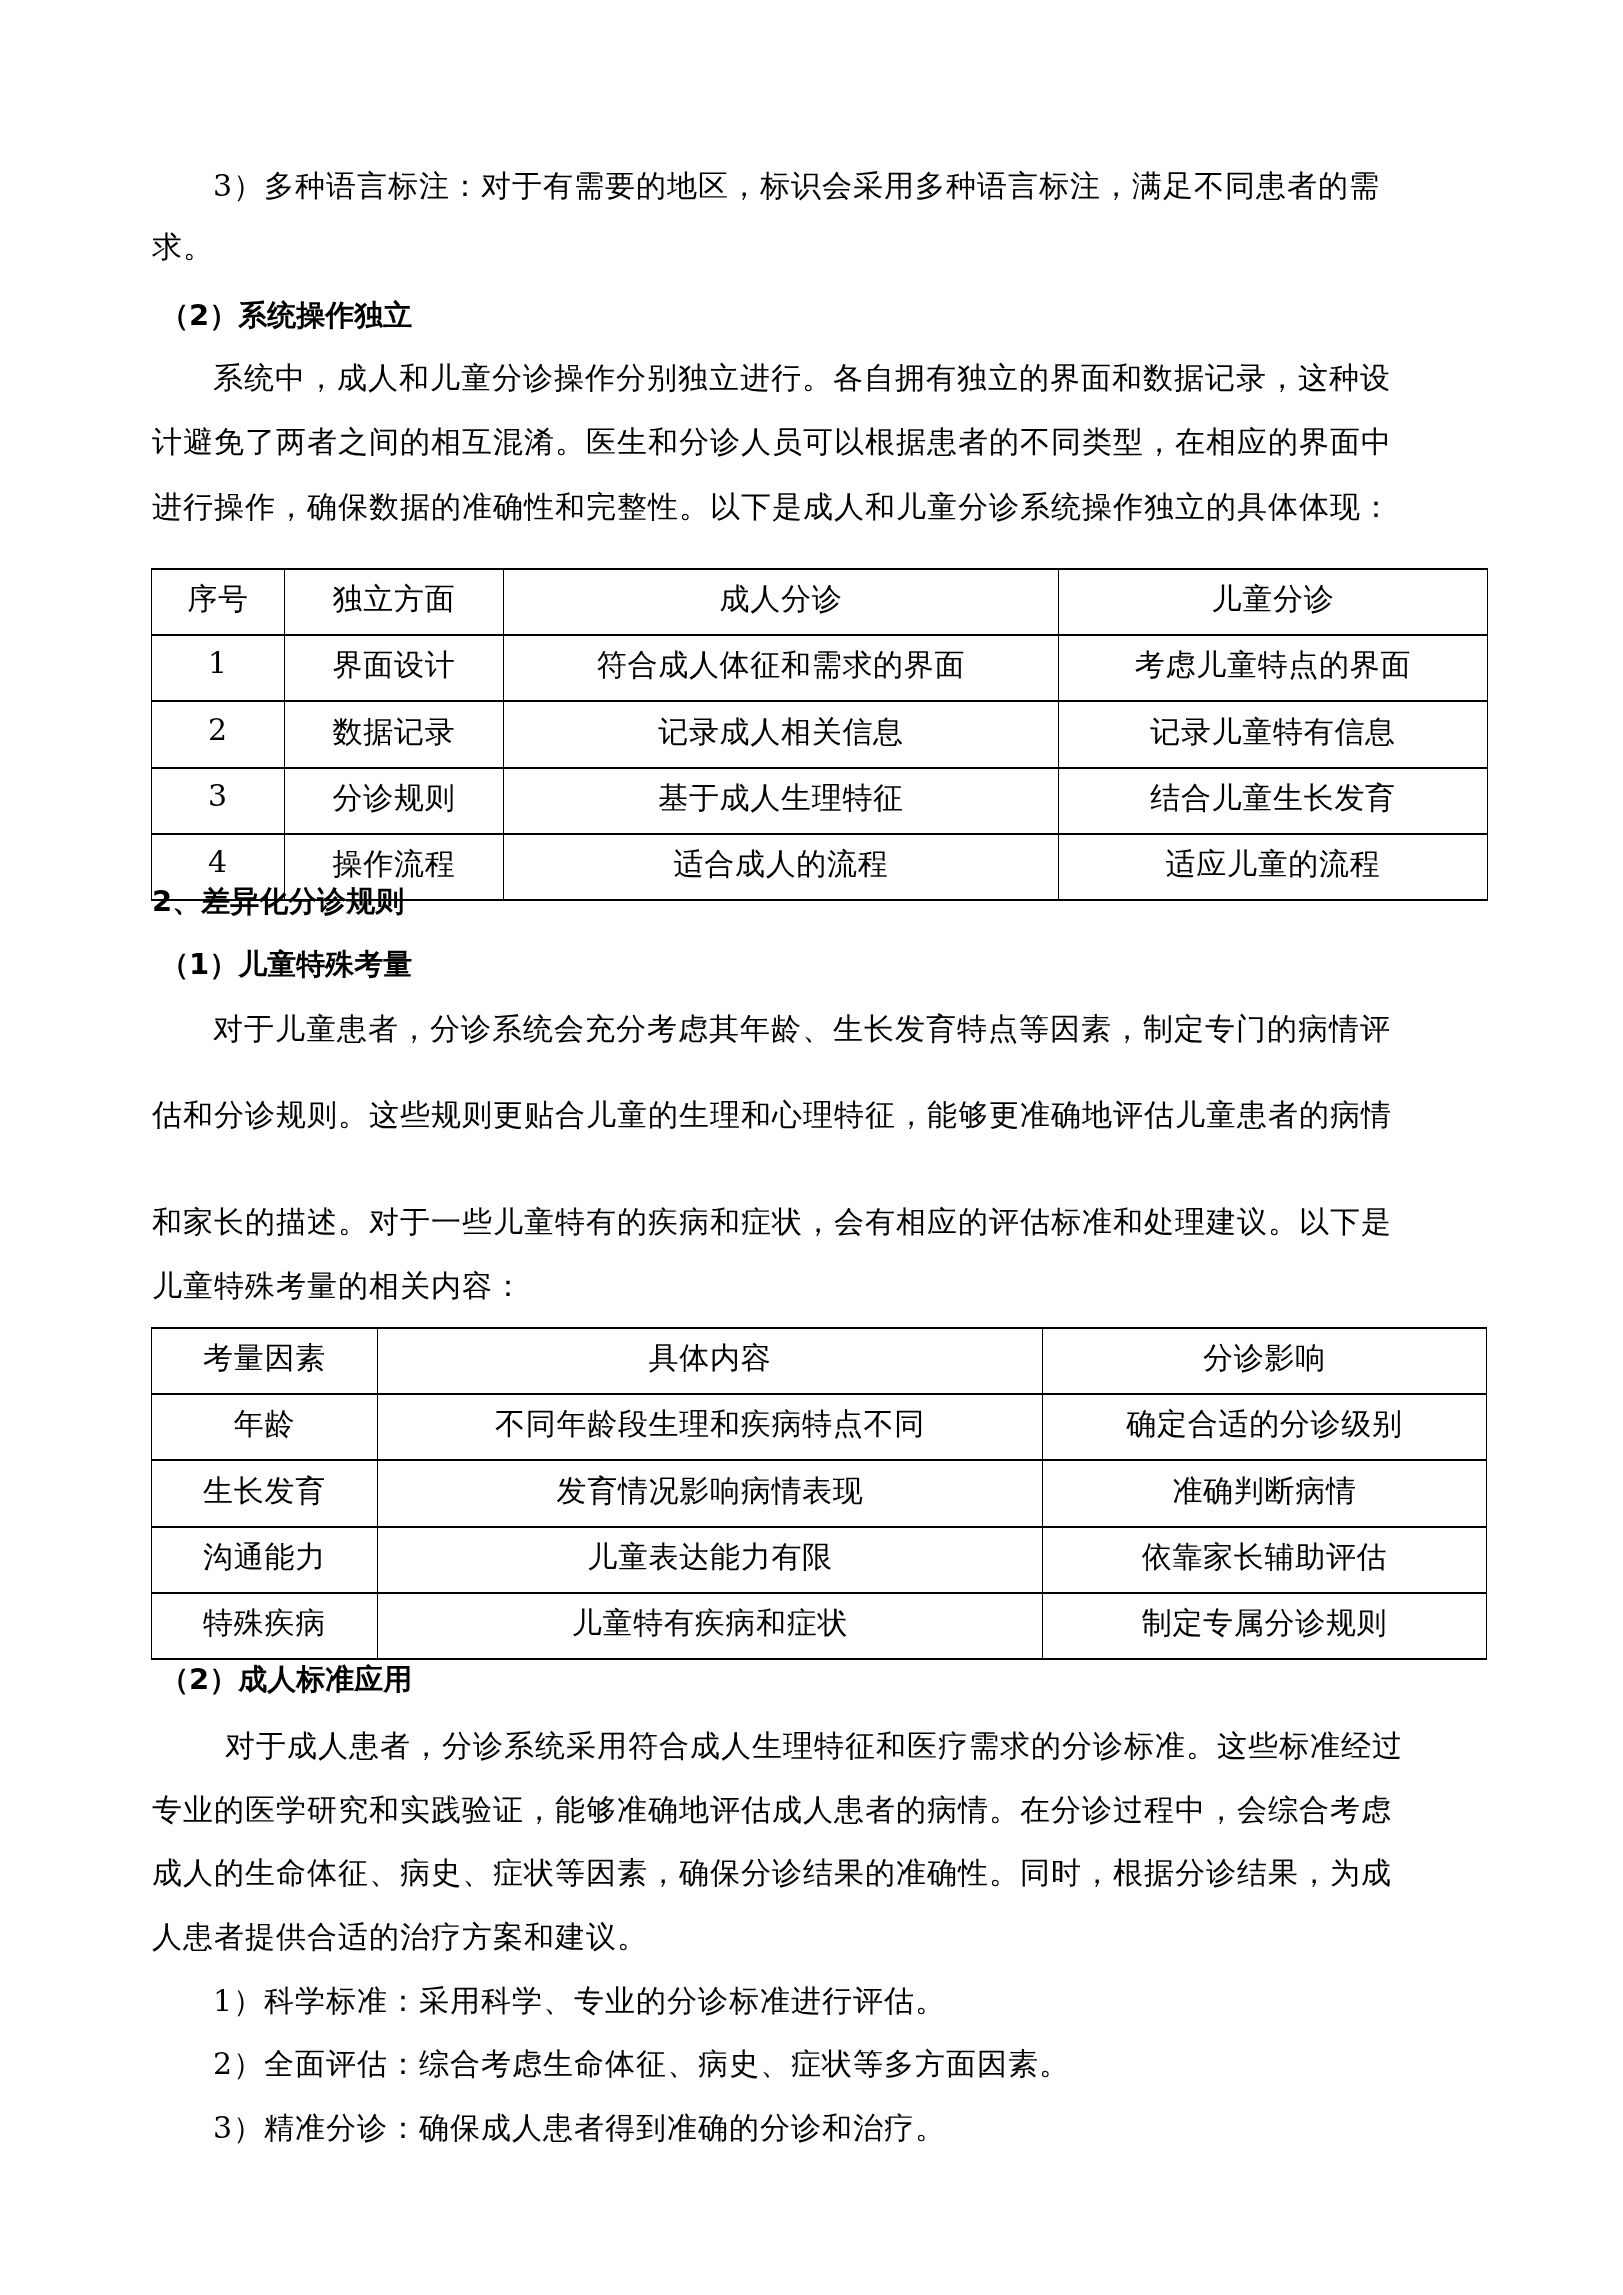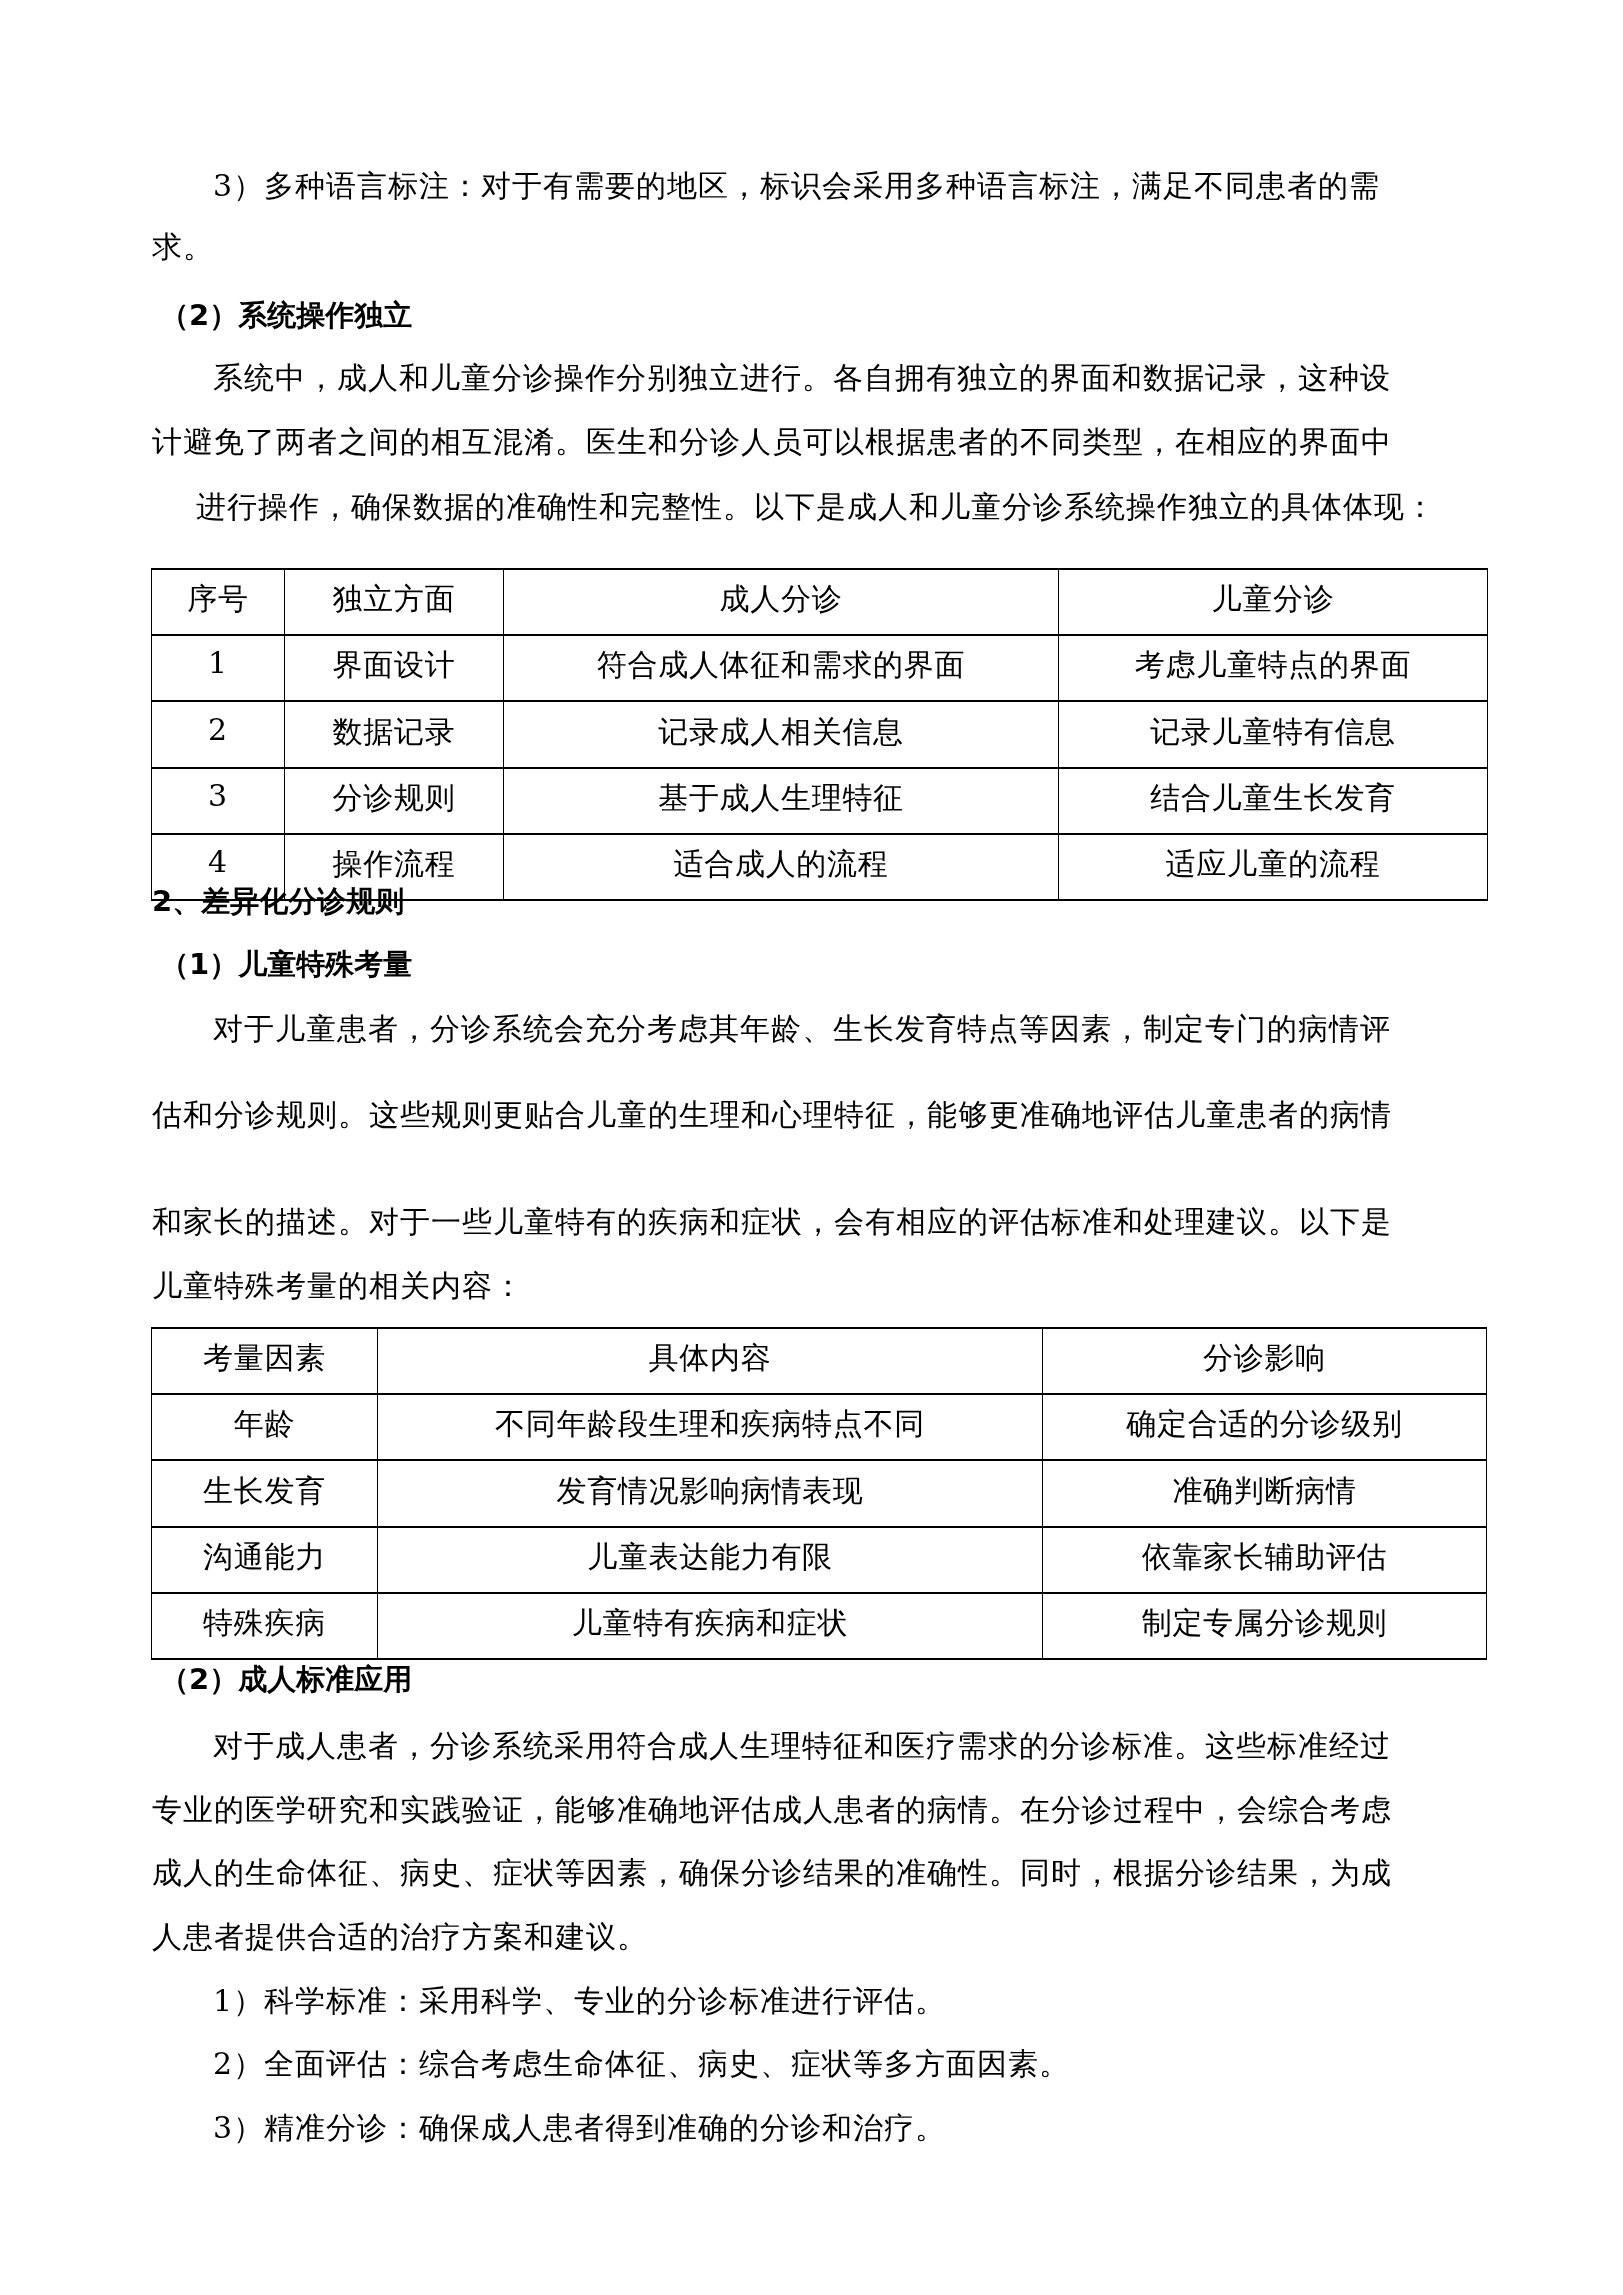--- a/index.html
+++ b/index.html
@@ -38,21 +38,21 @@
 
 <div class="page">
 
   <div class="line indent" style="top:158px;">3）多种语言标注：对于有需要的地区，标识会采用多种语言标注，满足不同患者的需</div>
   <div class="line" style="top:219px;">求。</div>
 
   <div class="heading sub" style="top:288px;">（2）系统操作独立</div>
 
   <div class="line indent" style="top:350px;">系统中，成人和儿童分诊操作分别独立进行。各自拥有独立的界面和数据记录，这种设</div>
   <div class="line" style="top:414px;">计避免了两者之间的相互混淆。医生和分诊人员可以根据患者的不同类型，在相应的界面中</div>
-  <div class="line" style="top:479px;margin-left:44px;">进行操作，确保数据的准确性和完整性。以下是成人和儿童分诊系统操作独立的具体体现：</div>
+  <div class="line" style="top:479px;">进行操作，确保数据的准确性和完整性。以下是成人和儿童分诊系统操作独立的具体体现：</div>
 
   <table class="doc" style="top:537px; width:1335px;margin-top:23px;">
     <colgroup>
       <col style="width:133px">
         <col style="width:219px">
         <col style="width:555px">
         <col style="width:429px">
     </colgroup>
     <tbody>
         <tr>
@@ -126,21 +126,21 @@
     <tr>
       <td>特殊疾病</td>
       <td>儿童特有疾病和症状</td>
       <td>制定专属分诊规则</td>
     </tr>
   </tbody>
     </table>
 
   <div class="heading sub" style="top:1652px;">（2）成人标准应用</div>
 
-  <div class="line indent" style="top:1718px;">对于成人患者，分诊系统采用符合成人生理特征和医疗需求的分诊标准。这些标准经过</div>
+  <div class="line indent" style="top:1718px;margin-left:12px;">对于成人患者，分诊系统采用符合成人生理特征和医疗需求的分诊标准。这些标准经过</div>
   <div class="line" style="top:1782px;">专业的医学研究和实践验证，能够准确地评估成人患者的病情。在分诊过程中，会综合考虑</div>
   <div class="line" style="top:1845px;">成人的生命体征、病史、症状等因素，确保分诊结果的准确性。同时，根据分诊结果，为成</div>
   <div class="line" style="top:1909px;">人患者提供合适的治疗方案和建议。</div>
 
   <div class="line indent" style="top:1973px;">1）科学标准：采用科学、专业的分诊标准进行评估。</div>
   <div class="line indent" style="top:2036px;">2）全面评估：综合考虑生命体征、病史、症状等多方面因素。</div>
   <div class="line indent" style="top:2100px;">3）精准分诊：确保成人患者得到准确的分诊和治疗。</div>
 
 </div>
 

